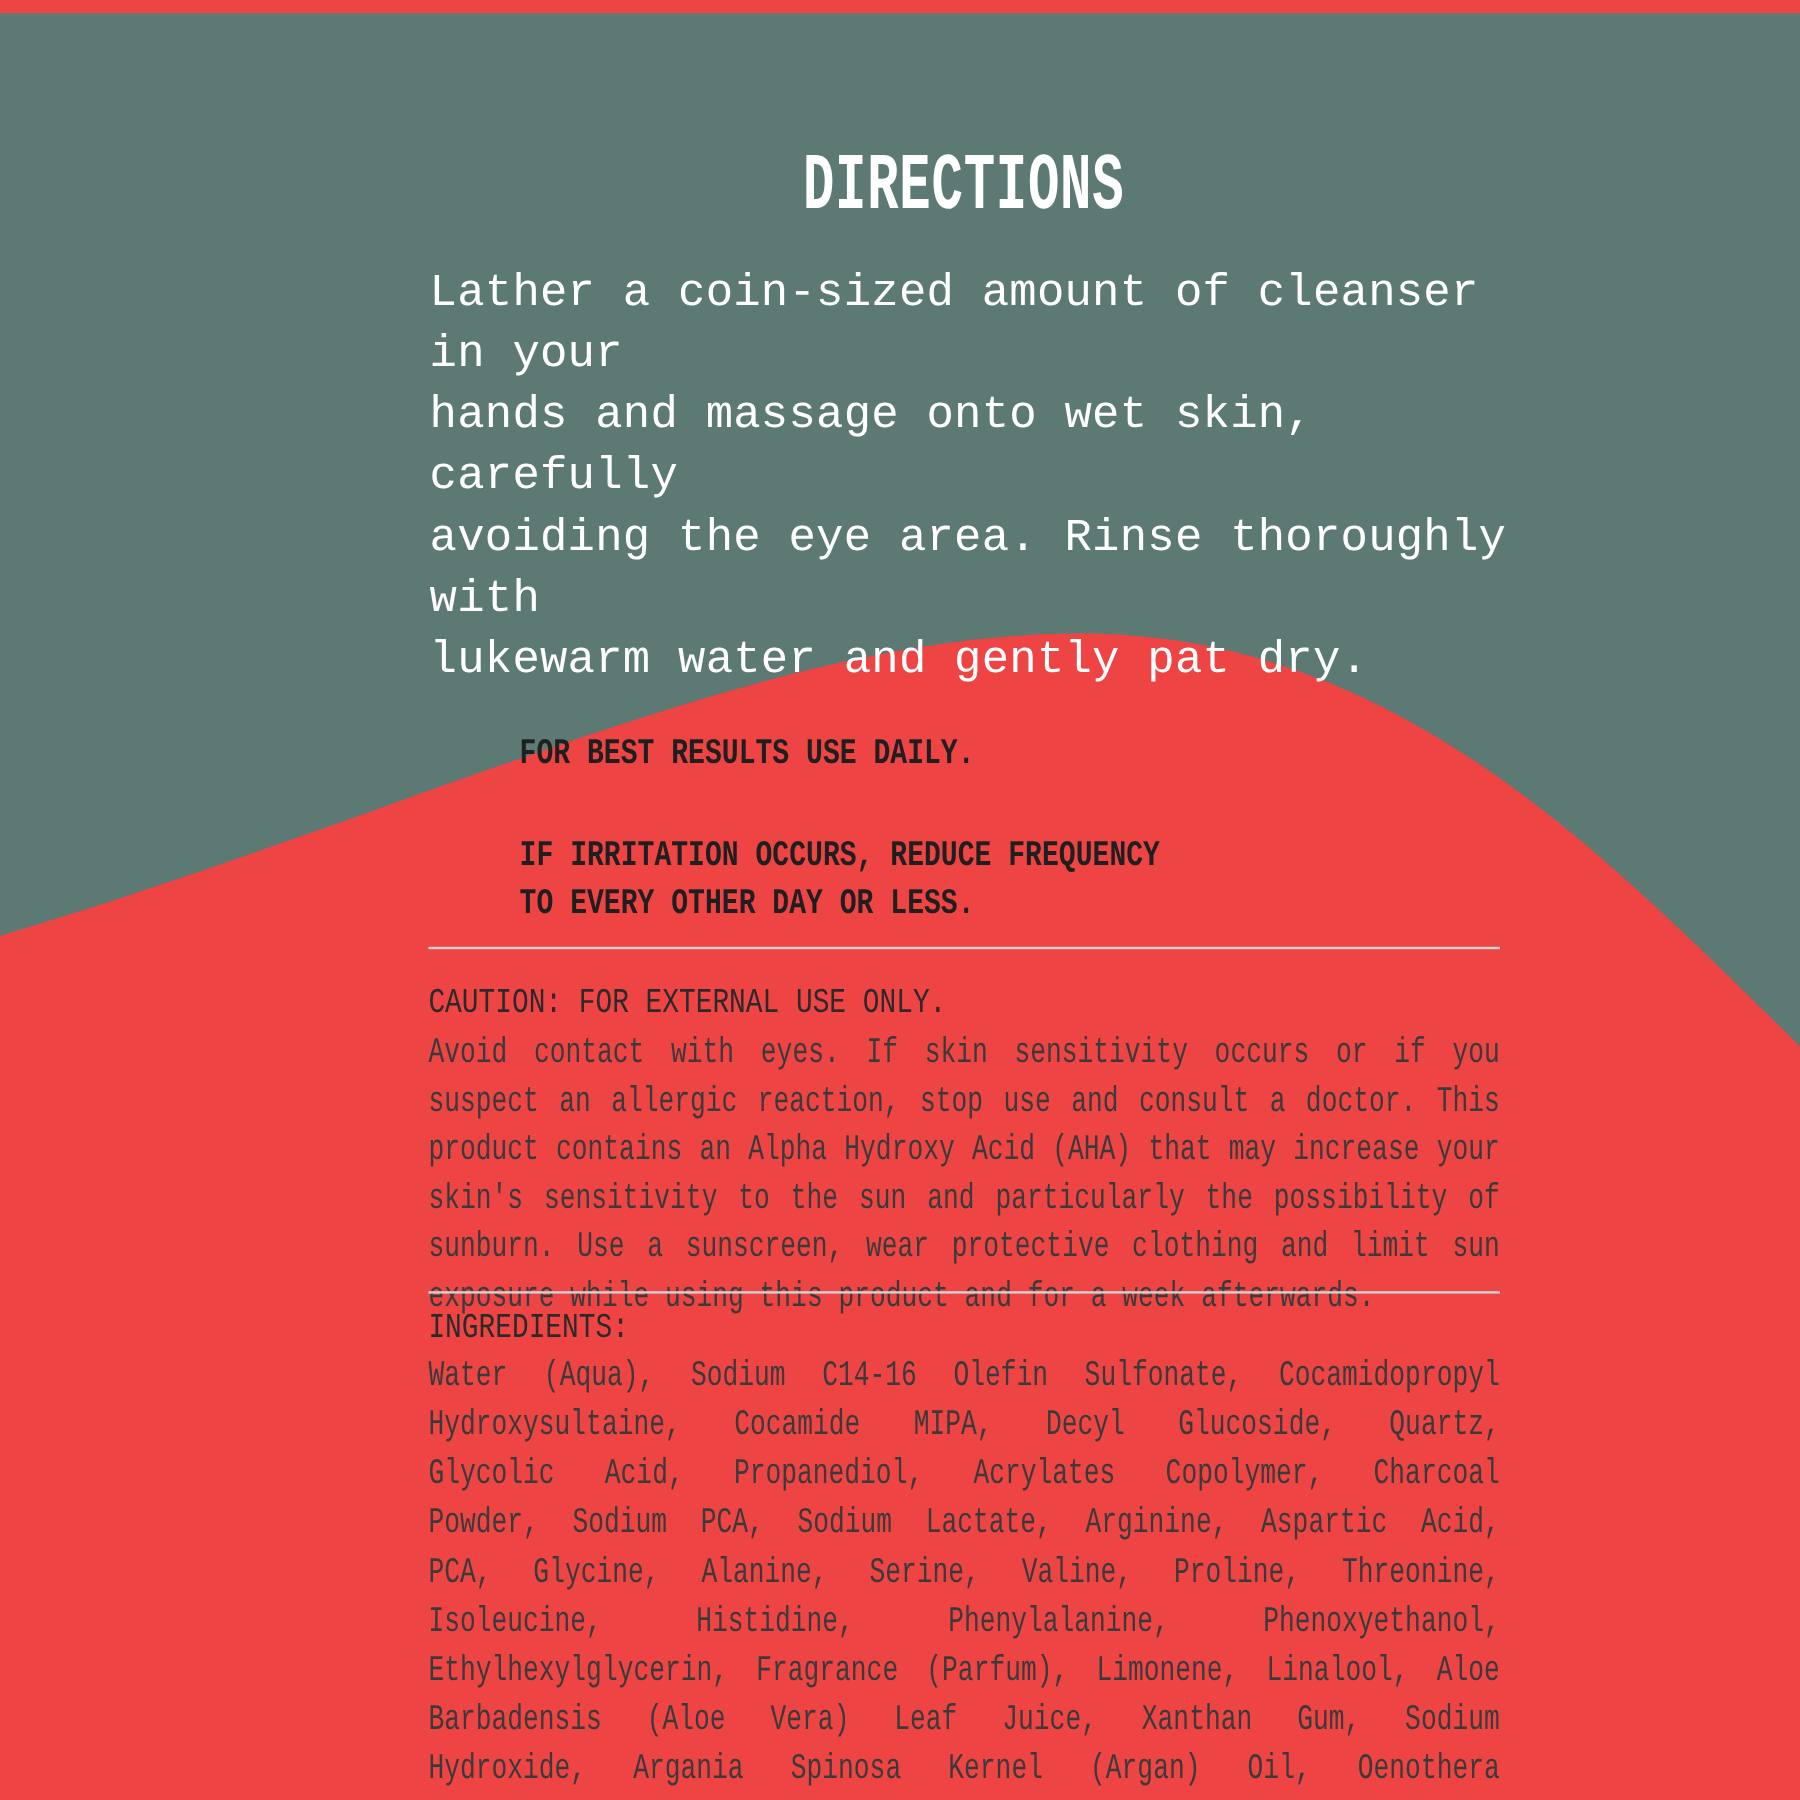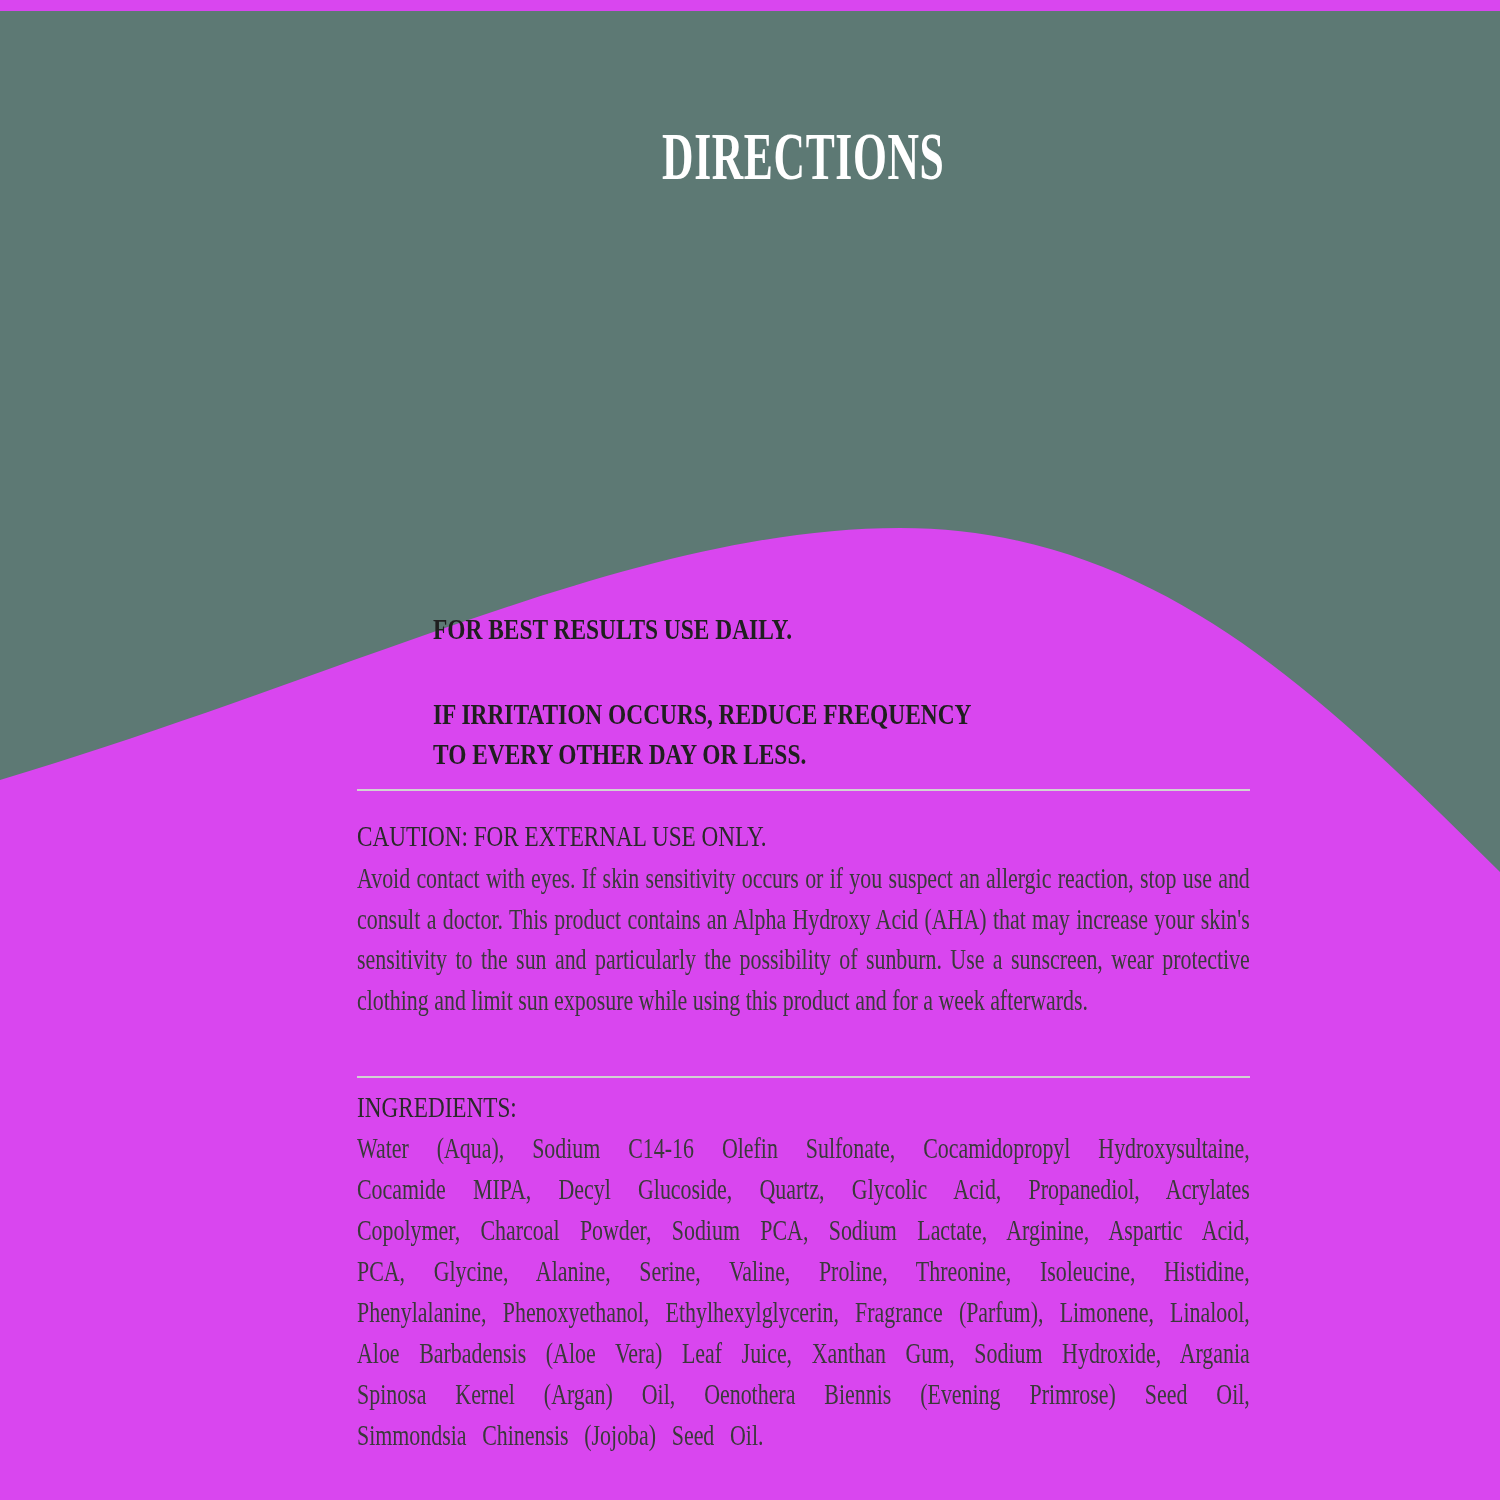--- a/index.html
+++ b/index.html
@@ -1,18 +1,18 @@
 <!DOCTYPE html>
 <html><head>
 <meta charset="utf-8">
 <style>
   html,body{margin:0;padding:0;background:#ffffff;}
   .canvas{
-    position:relative;width:1500px;height:1500px;background:#d946ef;overflow:hidden;
-    font-family:Liberation Serif, serif;
+    position:relative;width:1500px;height:1500px;background:#ef4444;overflow:hidden;
+    font-family:Liberation Mono, monospace;
   }
   .wave{position:absolute;top:0;left:0;display:block;}
   .content{position:absolute;top:0;left:0;width:1500px;height:1500px;}
   .hero-title{position:absolute;left:357px;top:123px;width:893px;text-align:center;}
   .hero-title span{
     display:inline-block;font-size:67px;font-weight:700;line-height:67px;color:#ffffff;
     transform:scaleX(.65);transform-origin:50% 50%;letter-spacing:1px;white-space:nowrap;
   }
   .hero-body{
     position:absolute;left:358px;top:219px;width:900px;
@@ -50,20 +50,24 @@
   <svg class="wave" width="1500" height="900" viewBox="0 0 1500 900" aria-hidden="true">
     <path d="M0 11 L1500 11 L1500 872 C1330 705 1160 528 900 528 C640 528 360 672 0 780 Z" fill="#5d7974"></path>
   </svg>
 
   <div class="content">
 
     <div class="hero-title">
       <span>DIRECTIONS</span>
     </div>
 
+    <div class="hero-body">Lather a coin-sized amount of cleanser in your
+hands and massage onto wet skin, carefully
+avoiding the eye area. Rinse thoroughly with
+lukewarm water and gently pat dry.</div>
 
     <div class="usage-1">FOR BEST RESULTS USE DAILY.</div>
 
     <div class="usage-2">IF IRRITATION OCCURS, REDUCE FREQUENCY
 TO EVERY OTHER DAY OR LESS.</div>
 
     <div class="divider divider-1"></div>
 
     <div class="sec-heading caution-heading">CAUTION: FOR EXTERNAL USE ONLY.</div>
 

